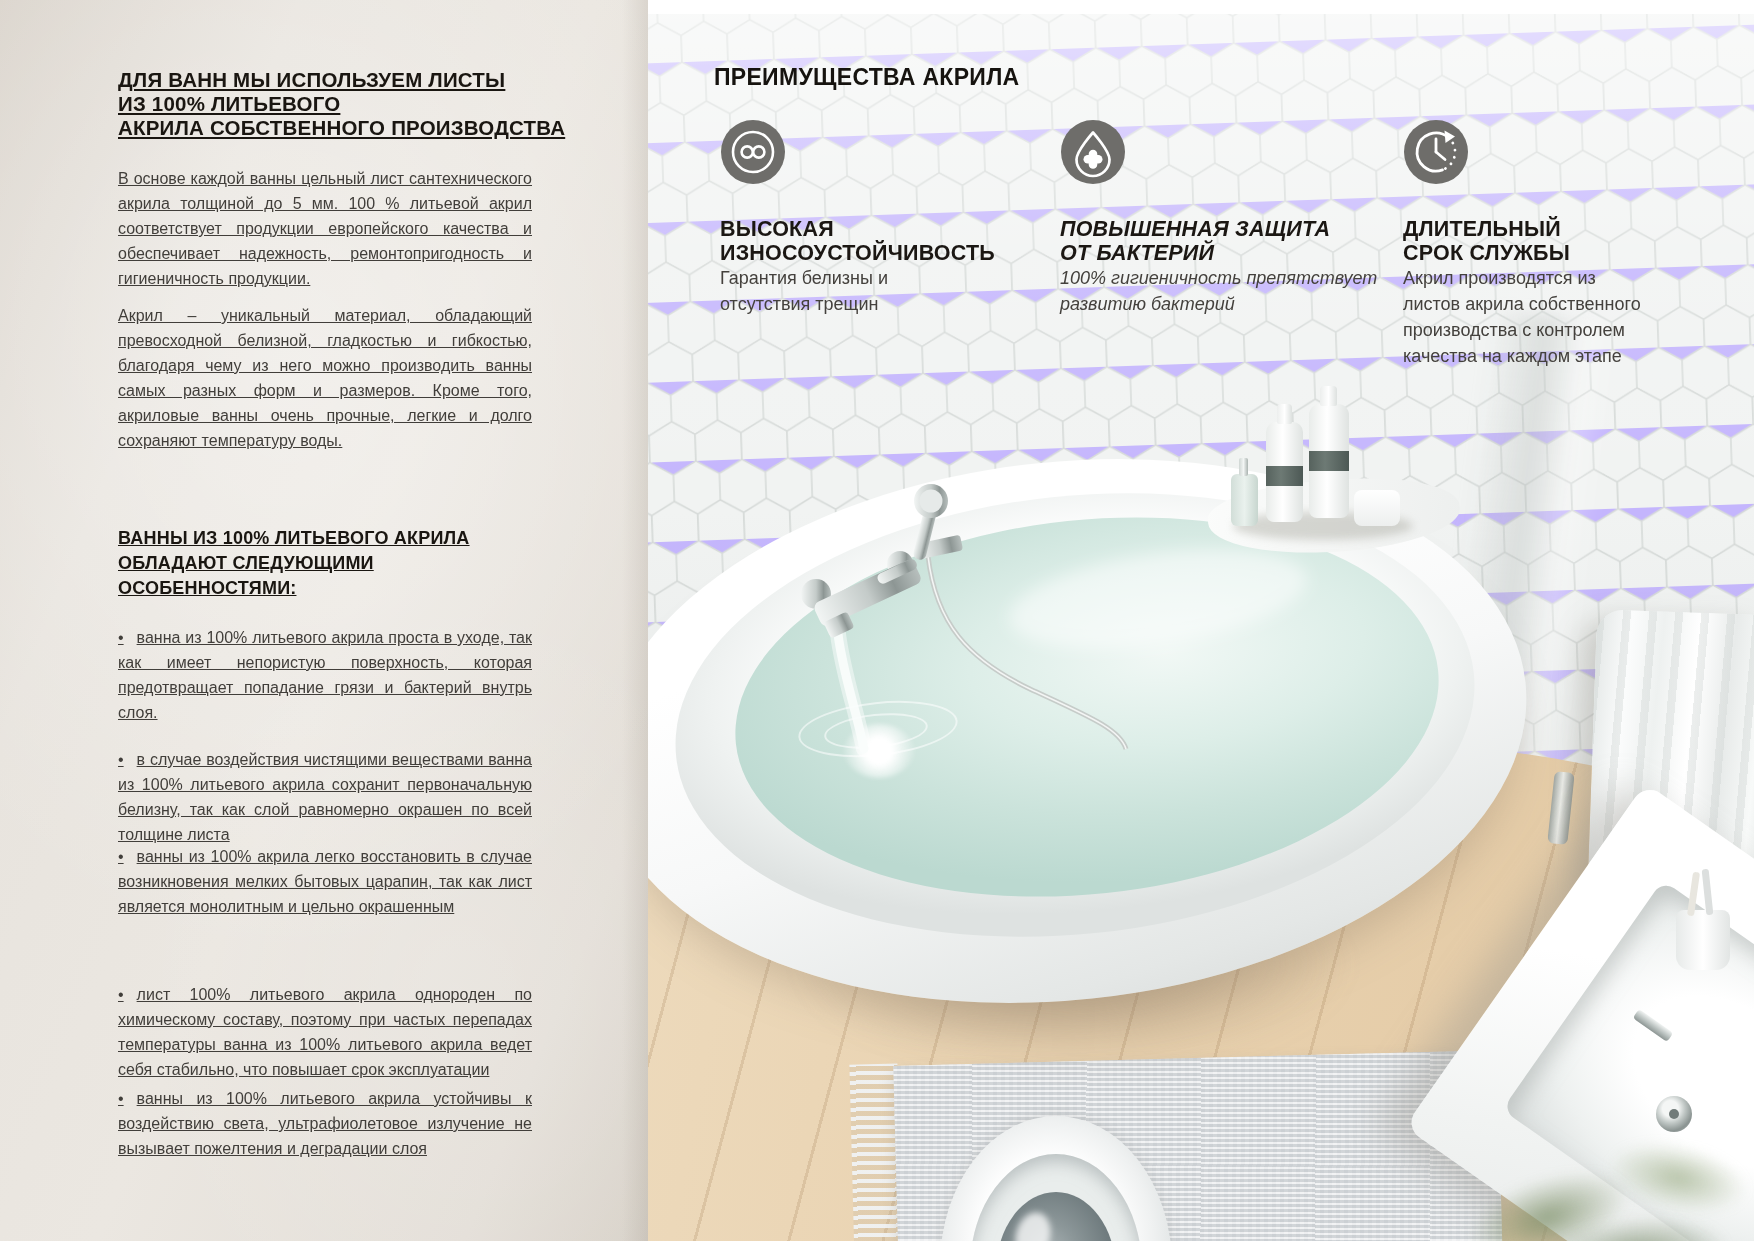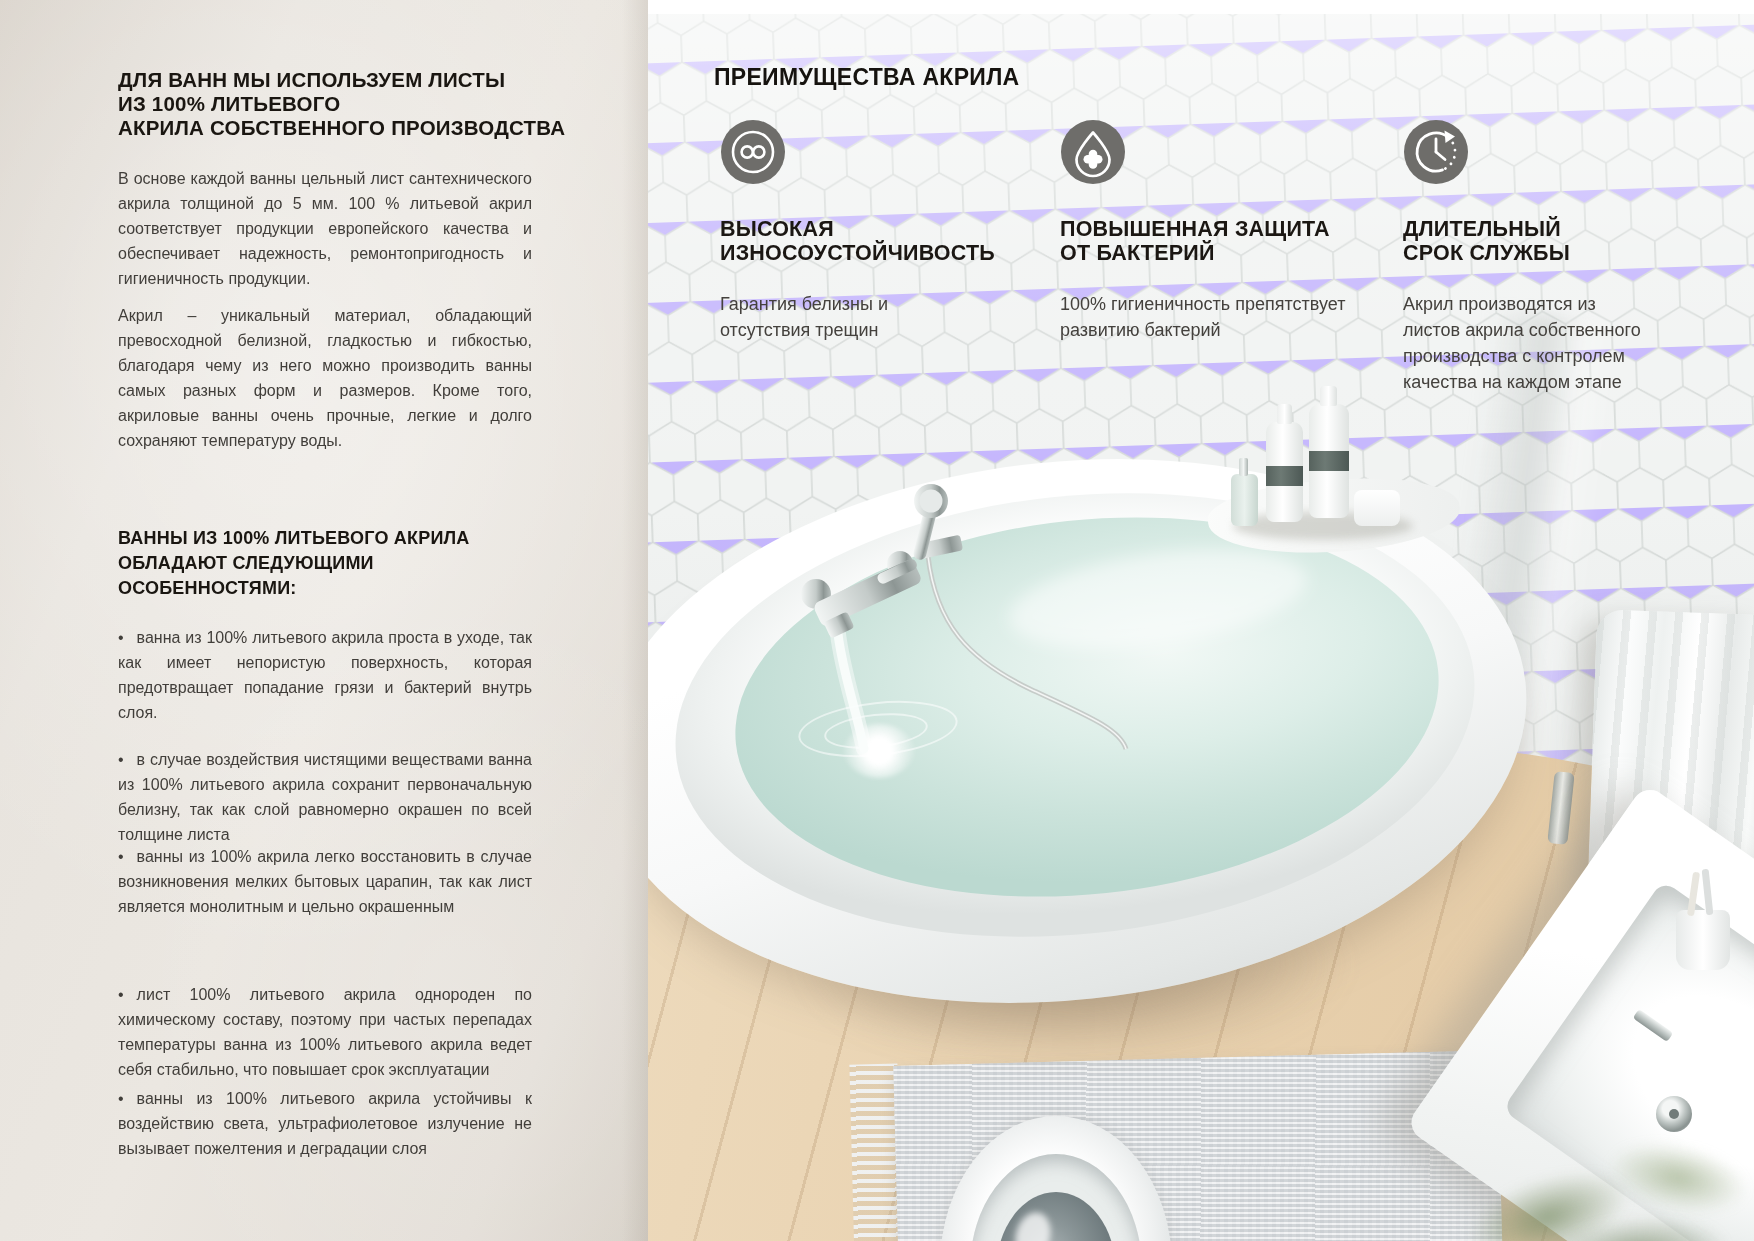--- a/index.html
+++ b/index.html
@@ -12,21 +12,21 @@
     position:absolute; left:0; top:0; width:648px; height:1241px; overflow:hidden;
     background:
       radial-gradient(120% 80% at 45% 30%, rgba(255,255,255,0.4), rgba(255,255,255,0) 60%),
       radial-gradient(90% 60% at 70% 80%, rgba(255,255,255,0.18), rgba(255,255,255,0) 55%),
       linear-gradient(112deg,#dbd5cd 0%,#e8e4de 26%,#ebe7e1 52%,#e3ded7 84%,#d8d2c9 100%);
   }
   .left-panel::after{
     content:""; position:absolute; right:0; top:0; width:26px; height:100%;
     background:linear-gradient(to right, rgba(120,110,95,0), rgba(120,110,95,0.14));
   }
-  .lp-block{ position:absolute; left:118px; }
+  .lp-block{ position:absolute; left:118px;text-decoration:underline; }
   .h{ font-weight:bold; color:#1a1611; white-space:pre-line; letter-spacing:.2px; }
   .heading1{ top:68px;  width:452px; font-size:20.5px; line-height:24px; }
   .heading2{ top:526px; width:452px; font-size:18px; line-height:25px; }
   .bodytxt{ width:414px; font-size:16px; line-height:25px; color:#413e3a; text-align:justify; }
   .p1{ top:166px; } .p2{ top:303px; }
   .bullet{ position:absolute; }
   .bullet::before{ content:"•"; margin-right:13px; color:#413e3a; }
   .b1{ top:625px; } .b2{ top:747px; } .b3{ top:844px; } .b4{ top:966px;margin-top:16px; } .b5{ top:1086px; }
 
   
@@ -162,26 +162,26 @@
     background:radial-gradient(50% 50%, rgba(162,178,142,0.75), rgba(162,178,142,0) 70%); }
   .leaf3{ left:856px; top:1188px; width:264px; height:104px; transform:rotate(-5deg);
     background:radial-gradient(50% 50%, rgba(110,130,95,0.7), rgba(110,130,95,0) 70%); }
 
   
   .overlay{ position:absolute; inset:0; z-index:20; }
   .photo-title{ position:absolute; left:66px; top:50px; font-size:23px; font-weight:bold;
     color:#16130f; letter-spacing:.3px; }
   .feature{ position:absolute; top:105px; }
   .f1{ left:72px;  width:310px; }
-  .f2{ left:412px; width:336px; }
+  .f2{ left:412px; width:336px;font-style:italic; }
   .f3{ left:755px; width:300px; }
   .f-icon{ display:block; width:66px; height:66px; }
   .f-head{ margin-top:32px; font-size:21.5px; line-height:24px; font-weight:bold;
     color:#1b1713; white-space:pre-line; letter-spacing:.2px; }
-  .f-text{ margin-top:26px; font-size:18px; line-height:26px; color:#44413d; white-space:pre-line; }
+  .f-text{ margin-top:0; font-size:18px; line-height:26px; color:#44413d; white-space:pre-line; }
 </style>
 </head>
 <body>
 
 <div class="page">
 
   <section class="left-panel">
     <h1 class="lp-block h heading1">ДЛЯ ВАНН МЫ ИСПОЛЬЗУЕМ ЛИСТЫ
 ИЗ 100% ЛИТЬЕВОГО
 АКРИЛА СОБСТВЕННОГО ПРОИЗВОДСТВА</h1>

